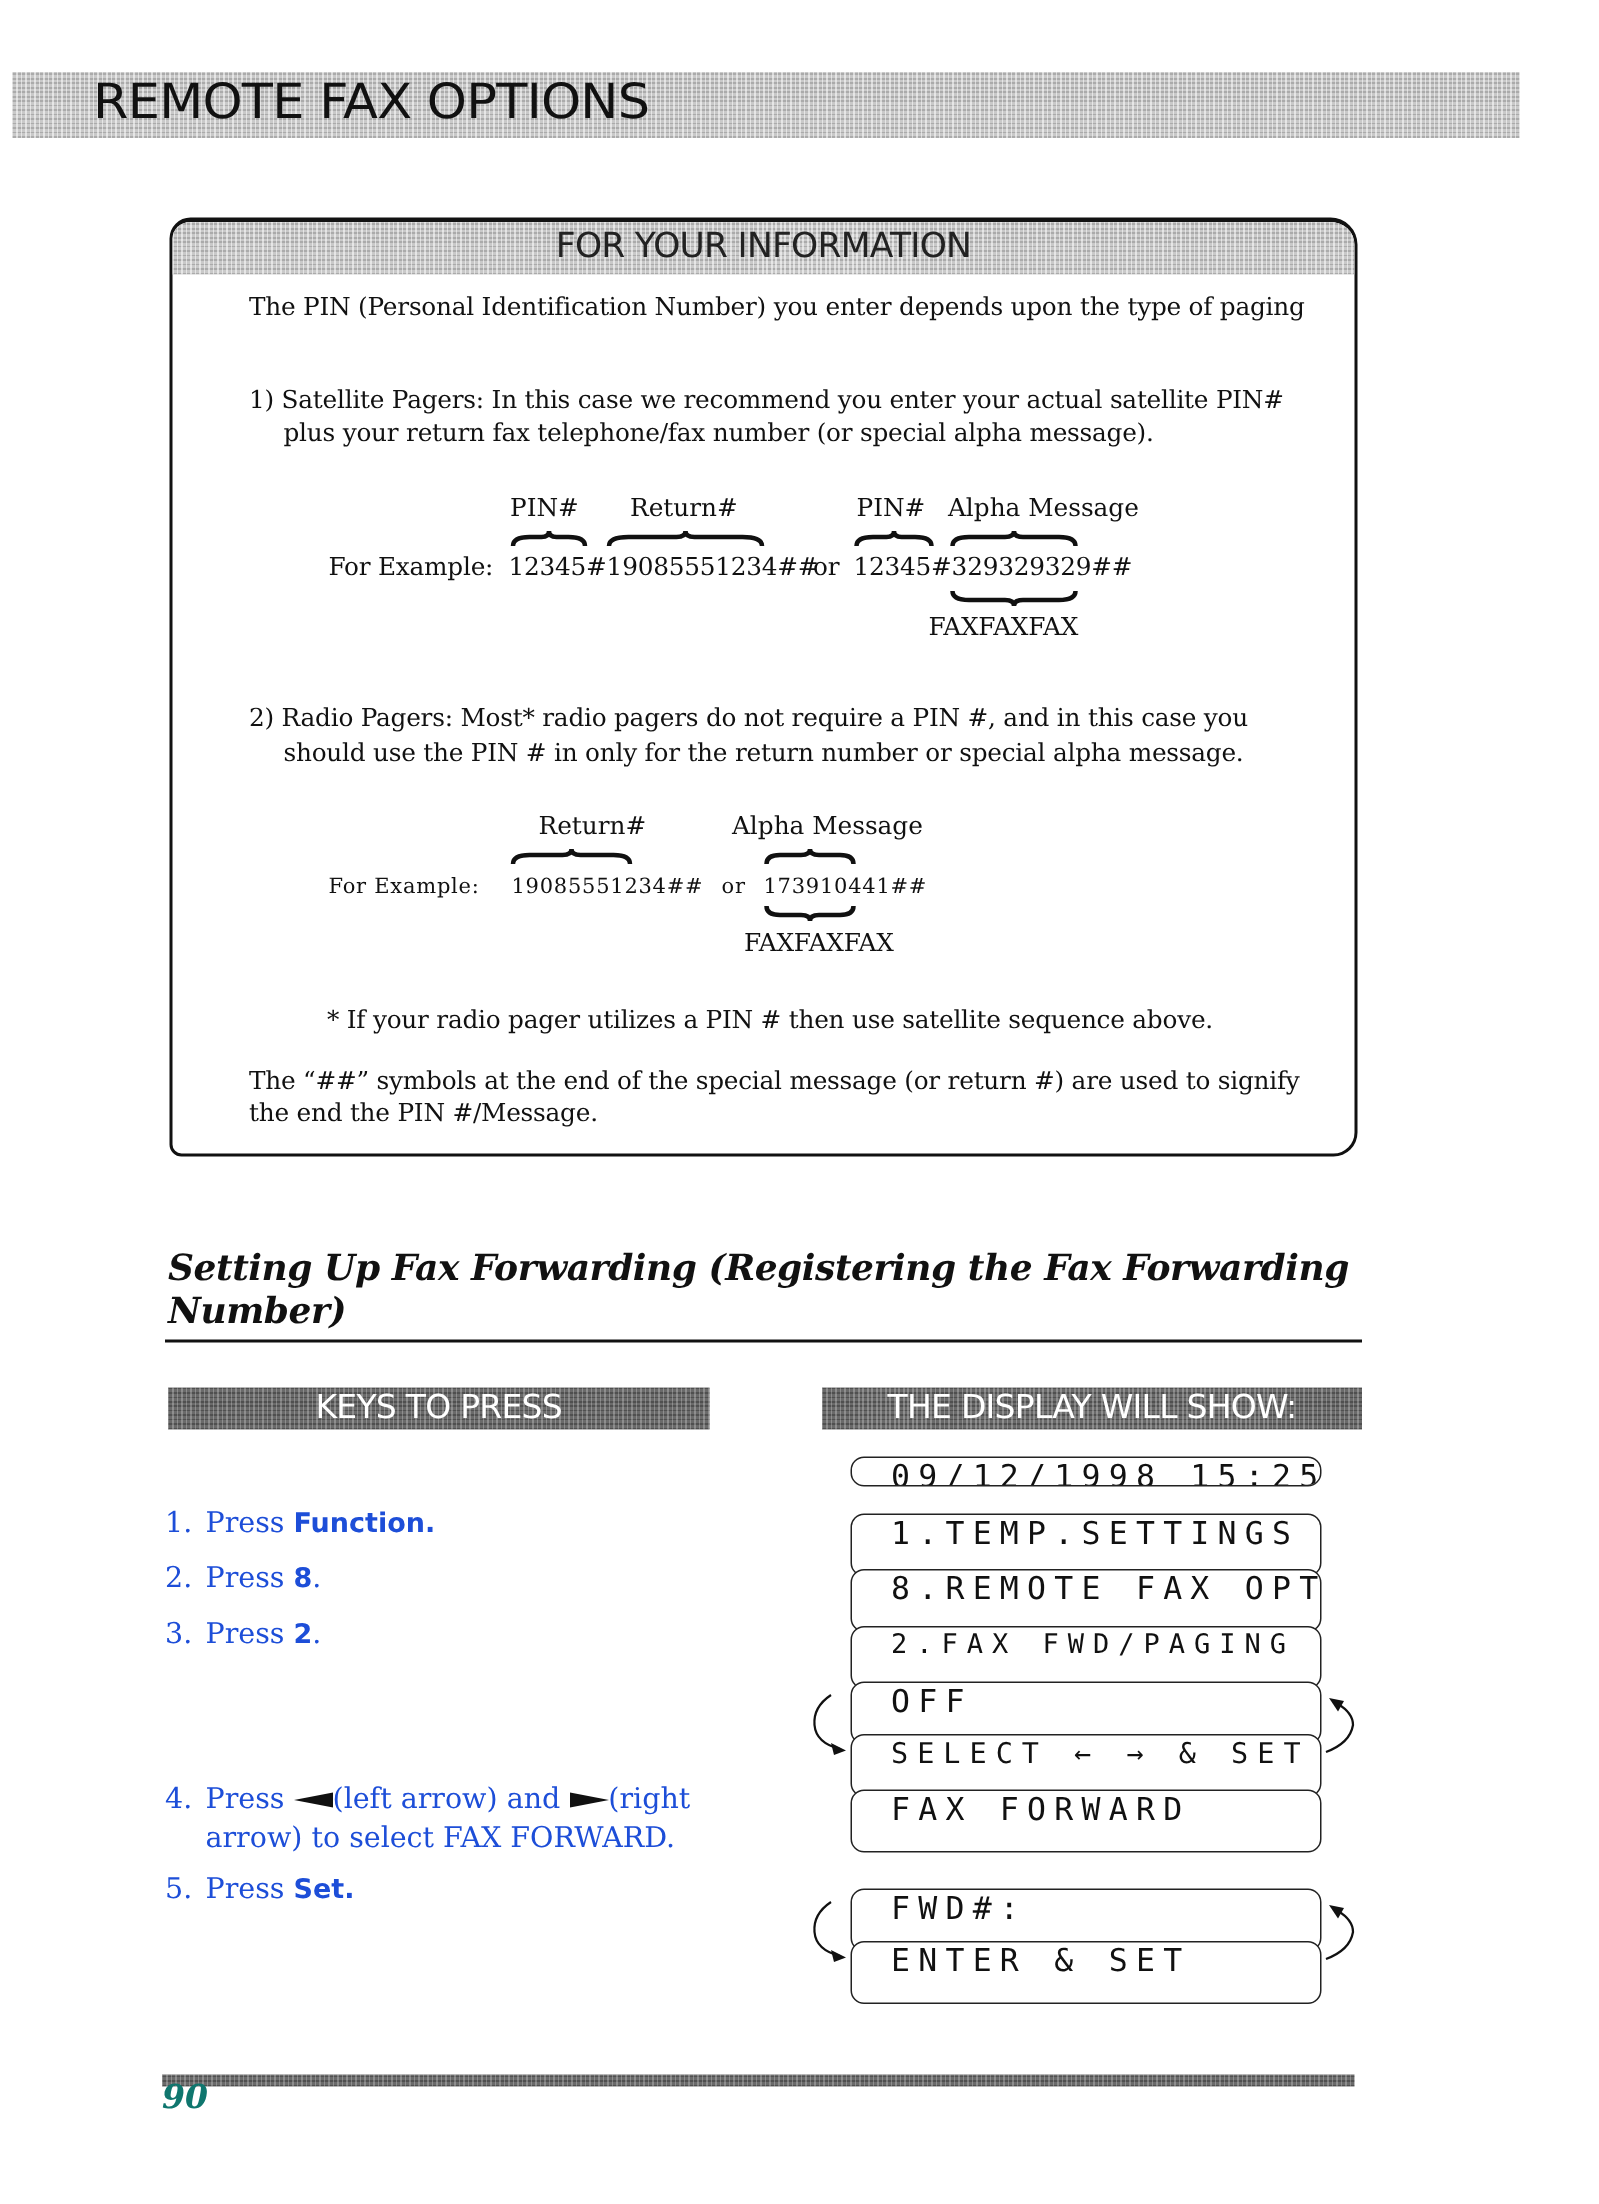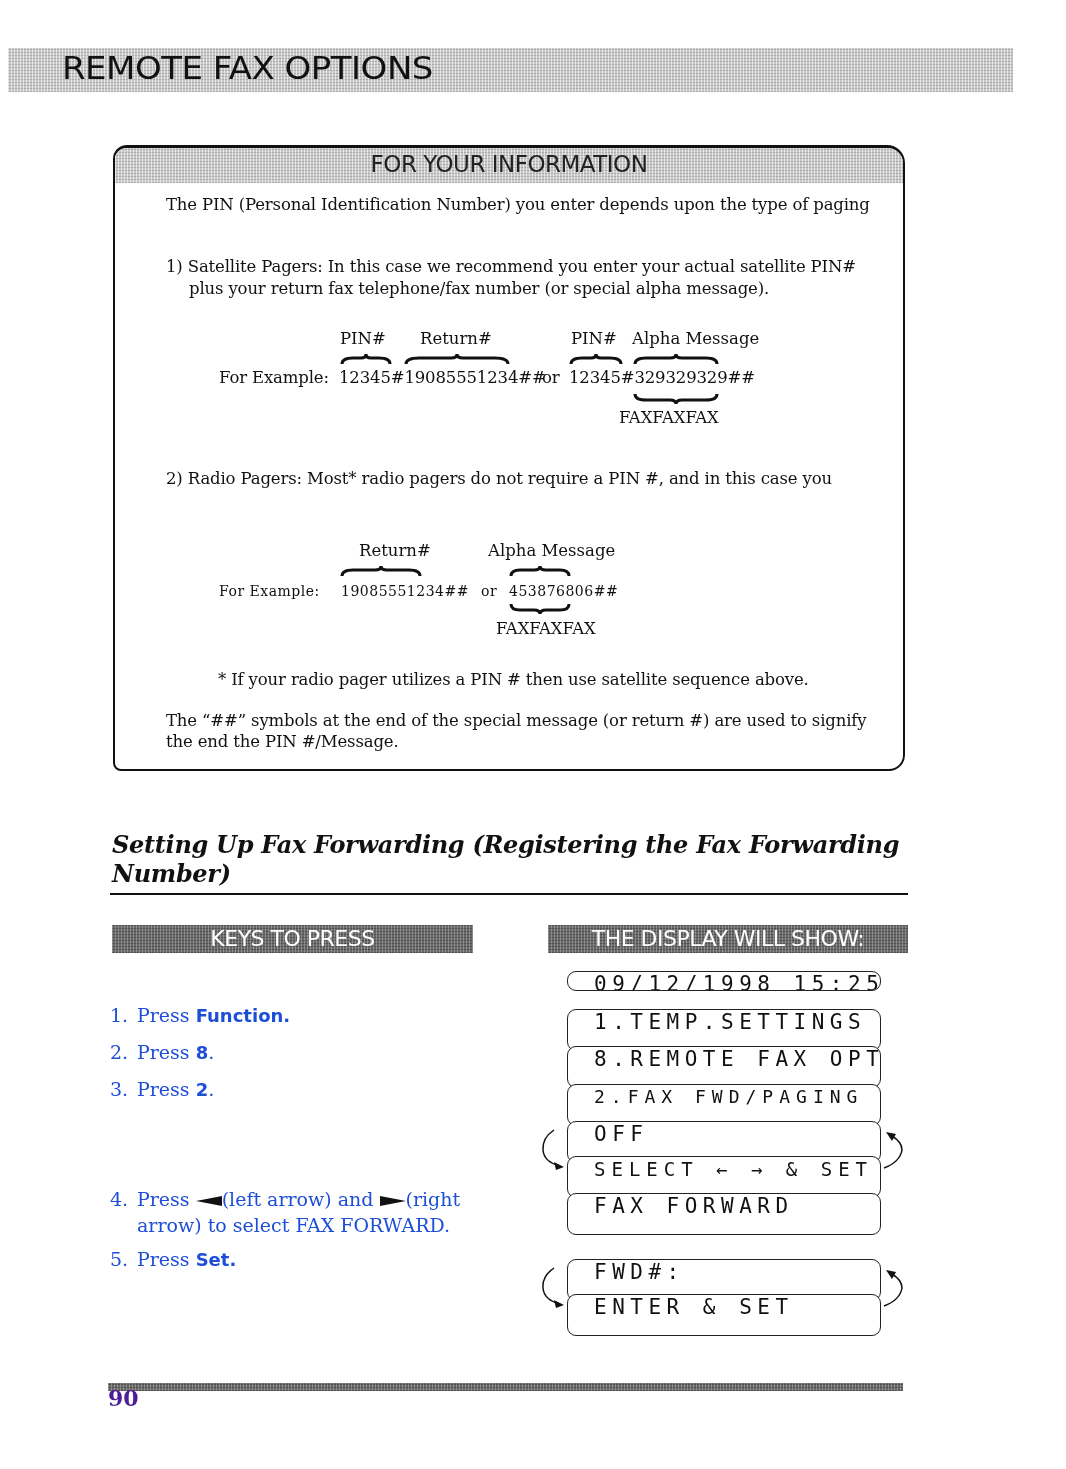--- a/index.html
+++ b/index.html
@@ -76,21 +76,21 @@
       border: 1.5px solid #222; border-radius: 9px; box-sizing: border-box;
       font-family: "DejaVu Sans Mono", "Liberation Mono", monospace;
       font-size: 21px; line-height: 24px; letter-spacing: 5.5px; padding-left: 26px;
       color: #111; white-space: pre; overflow: hidden; background: #fff;
     }
     .cycle-arrow { position: absolute; overflow: visible; }
     #footer-rule { position: absolute; left: 108px; top: 1383px; width: 795px; height: 8px; }
     #page-number {
       position: absolute; left: 108px; top: 1385px;
       font-family: "DejaVu Serif", "Liberation Serif", serif;
-      font-weight: bold; font-size: 22px; color: #4c1d95;
+      font-weight: bold; font-style: italic; font-size: 22px; color: #0f766e;
     }
     .tri { display: inline-block; vertical-align: middle; }
   </style>
 </head>
 <body>
 
 <div id="banner" class="halftone">
   <div id="banner-title">REMOTE FAX OPTIONS</div>
 </div>
 
@@ -126,35 +126,36 @@
   <div class="ibtext" style="left:224px;top:219px;">12345#19085551234##</div>
   <div class="ibtext" style="left:427px;top:219px;">or</div>
   <div class="ibtext" style="left:454px;top:219px;">12345#329329329##</div>
 
   <svg class="brace" style="left:519px;top:245px;" width="85" height="12">
     <path d="M1,1 Q1,7 12,7 L36,7 Q42,7 42,11 Q42,7 48,7 L72,7 Q83,7 83,1" fill="none" stroke="#111" stroke-width="3"></path>
   </svg>
   <div class="ibtext" style="left:504px;top:259px;">FAXFAXFAX</div>
 
   <div class="ibtext" style="left:51px;top:320px;">2) Radio Pagers: Most* radio pagers do not require a PIN #, and in this case you</div>
+  <div class="ibtext" style="left:74px;top:343px;">should use the PIN # in only for the return number or special alpha message.</div>
 
   <div class="brace-label" style="left:244px;top:393px;">Return#</div>
   <div class="brace-label" style="left:373px;top:393px;">Alpha Message</div>
 
   <svg class="brace" style="left:226px;top:418px;" width="80" height="12">
     <path d="M1,10 Q1,4 12,4 L34,4 Q40,4 40,0 Q40,4 46,4 L68,4 Q79,4 79,10" fill="none" stroke="#111" stroke-width="3"></path>
   </svg>
   <svg class="brace" style="left:395px;top:418px;" width="60" height="12">
     <path d="M1,10 Q1,4 10,4 L24,4 Q30,4 30,0 Q30,4 36,4 L50,4 Q59,4 59,10" fill="none" stroke="#111" stroke-width="3"></path>
   </svg>
 
   <div class="ibtext small-ex" style="left:104px;top:432px;">For Example:</div>
   <div class="ibtext small-ex" style="left:226px;top:432px;">19085551234##</div>
   <div class="ibtext small-ex" style="left:366px;top:432px;">or</div>
-  <div class="ibtext small-ex" style="left:394px;top:432px;">453876806##</div>
+  <div class="ibtext small-ex" style="left:394px;top:432px;">173910441##</div>
 
   <svg class="brace" style="left:395px;top:455px;" width="60" height="12">
     <path d="M1,1 Q1,7 10,7 L24,7 Q30,7 30,11 Q30,7 36,7 L50,7 Q59,7 59,1" fill="none" stroke="#111" stroke-width="3"></path>
   </svg>
   <div class="ibtext" style="left:381px;top:470px;">FAXFAXFAX</div>
 
   <div class="ibtext" style="left:103px;top:521px;">* If your radio pager utilizes a PIN # then use satellite sequence above.</div>
 
   <div class="ibtext" style="left:51px;top:562px;">The “##” symbols at the end of the special message (or return #) are used to signify</div>
   <div class="ibtext" style="left:51px;top:583px;">the end the PIN #/Message.</div>

